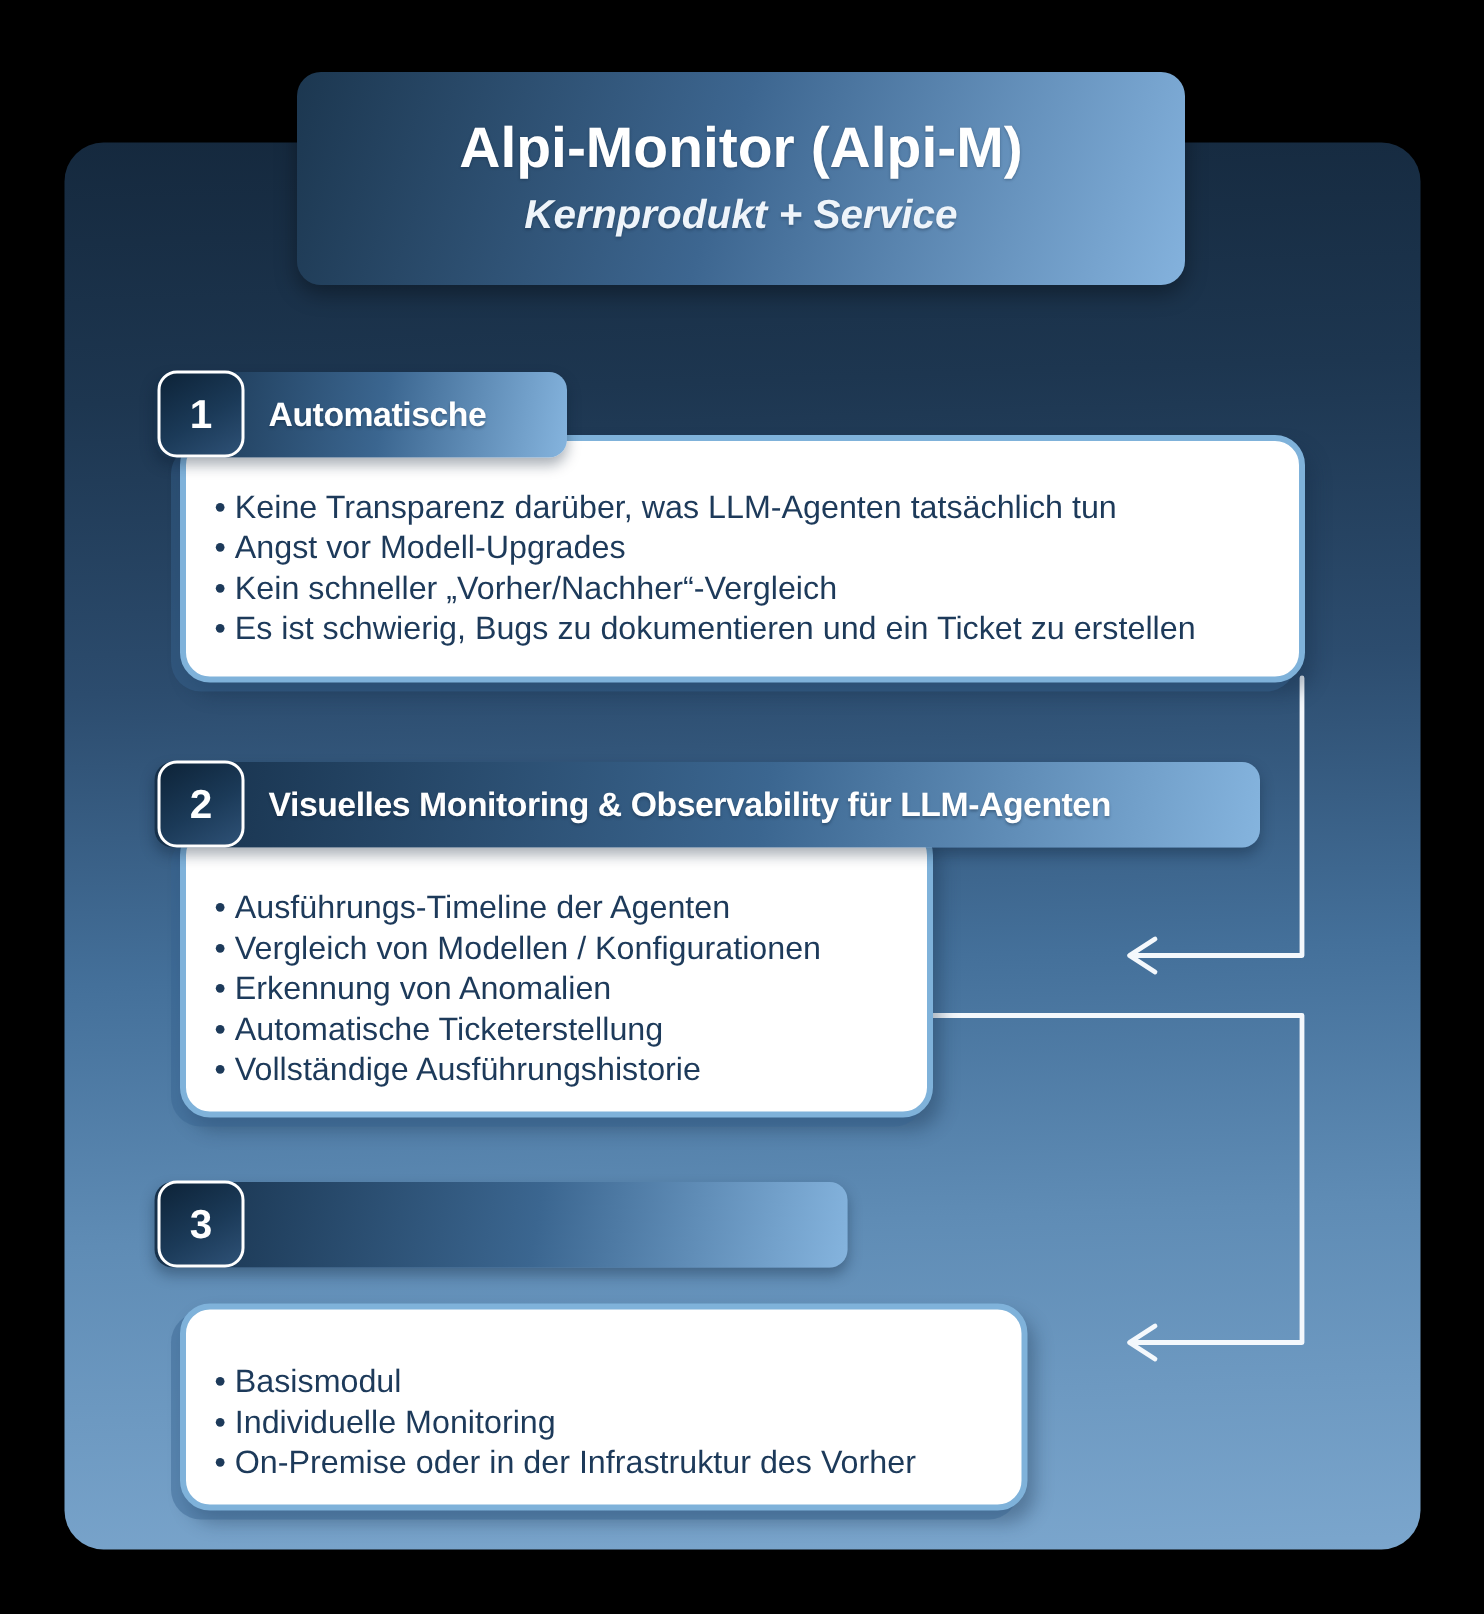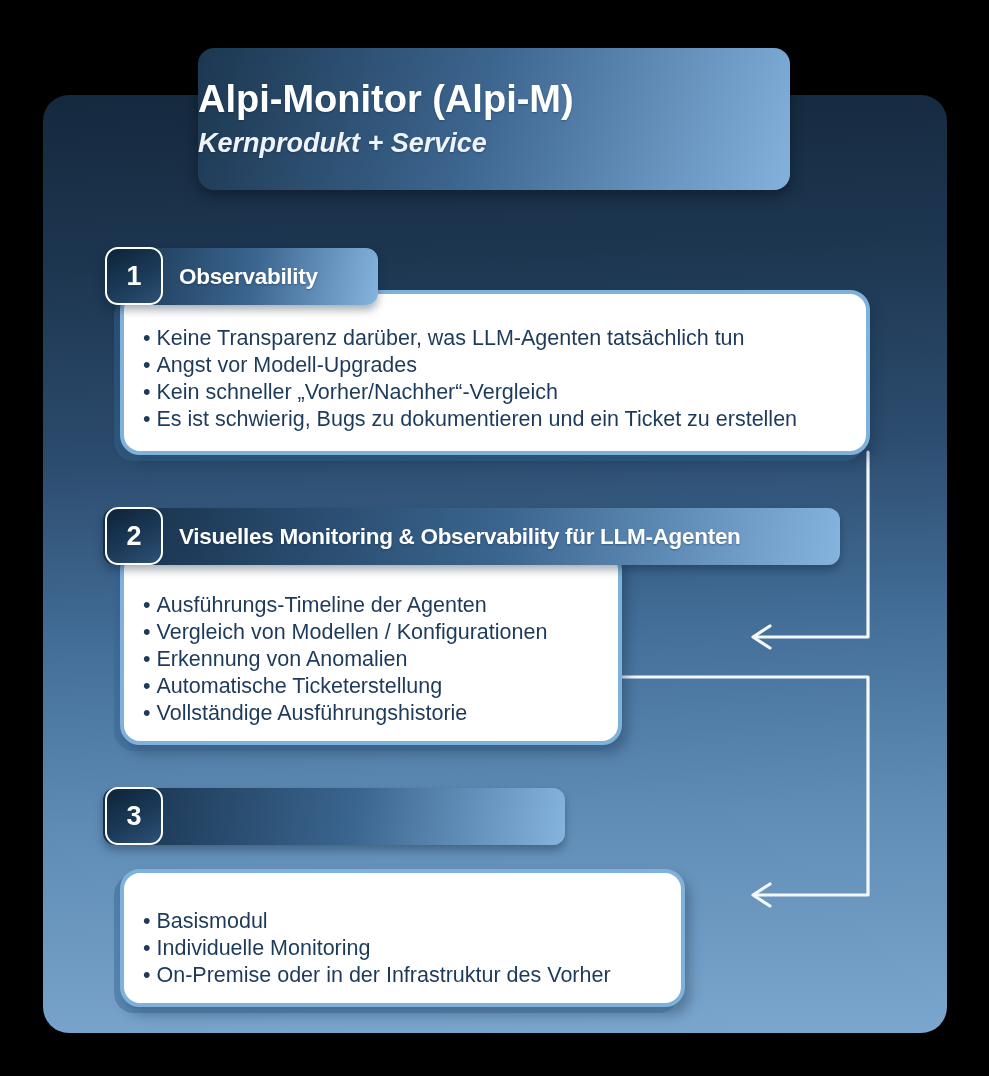--- a/index.html
+++ b/index.html
@@ -34,21 +34,21 @@
   }
 
   
   .title-box {
     position: absolute; left: 198px; top: 48px;
     width: 592px; height: 142px;
     border-radius: 16px;
     background: linear-gradient(108deg, #1c3750 0%, #3d6690 48%, #84b2dd 100%);
     z-index: 3;
     display: flex; flex-direction: column;
-    align-items: flex-start; justify-content: center;
+    align-items: center; justify-content: center;
     box-shadow: 0 6px 14px rgba(0,0,0,0.35);
   }
   .title-main {
     font-size: 38px; font-weight: bold; color: #ffffff;
     line-height: 1.1; text-shadow: 0 1px 2px rgba(10,25,45,.35);
   }
   .title-sub {
     font-size: 27px; font-style: italic; color: #eef4fa;
     margin-top: 8px; text-shadow: 0 1px 2px rgba(10,25,45,.3); font-weight: bold;
   }
@@ -145,21 +145,21 @@
       <li>Basismodul</li>
       <li>Individuelle Monitoring</li>
       <li>On-Premise oder in der Infrastruktur des Vorher</li>
     </ul>
   </div>
 
   <div class="header-bar hb1">
     <div class="num-badge">
       <span>1</span>
     </div>
-    <span class="h-label">Observability</span>
+    <span class="h-label">Automatische</span>
   </div>
 
   <div class="header-bar hb2">
     <div class="num-badge">
       <span>2</span>
     </div>
     <span class="h-label">Visuelles Monitoring &amp; Observability für LLM-Agenten</span>
   </div>
 
   <div class="header-bar hb3">

